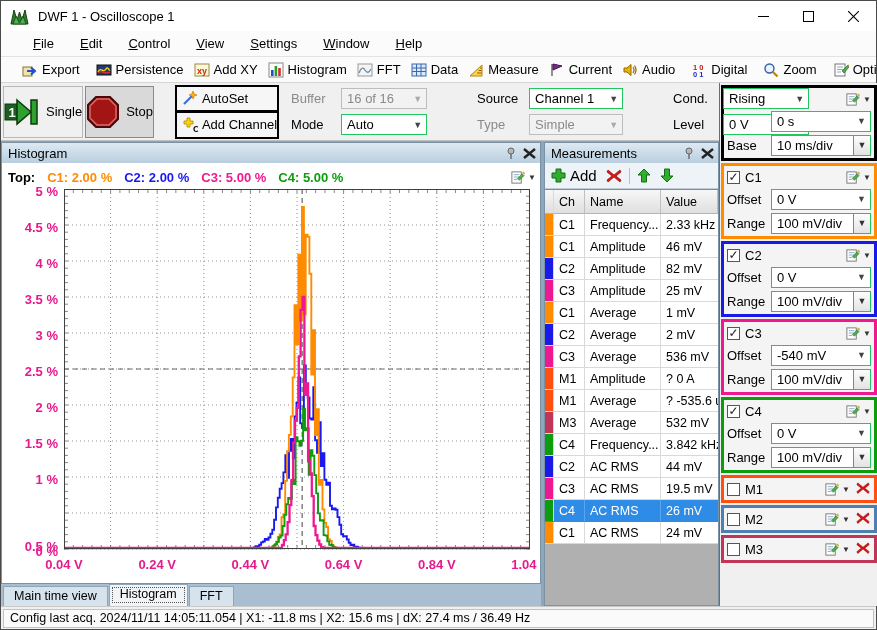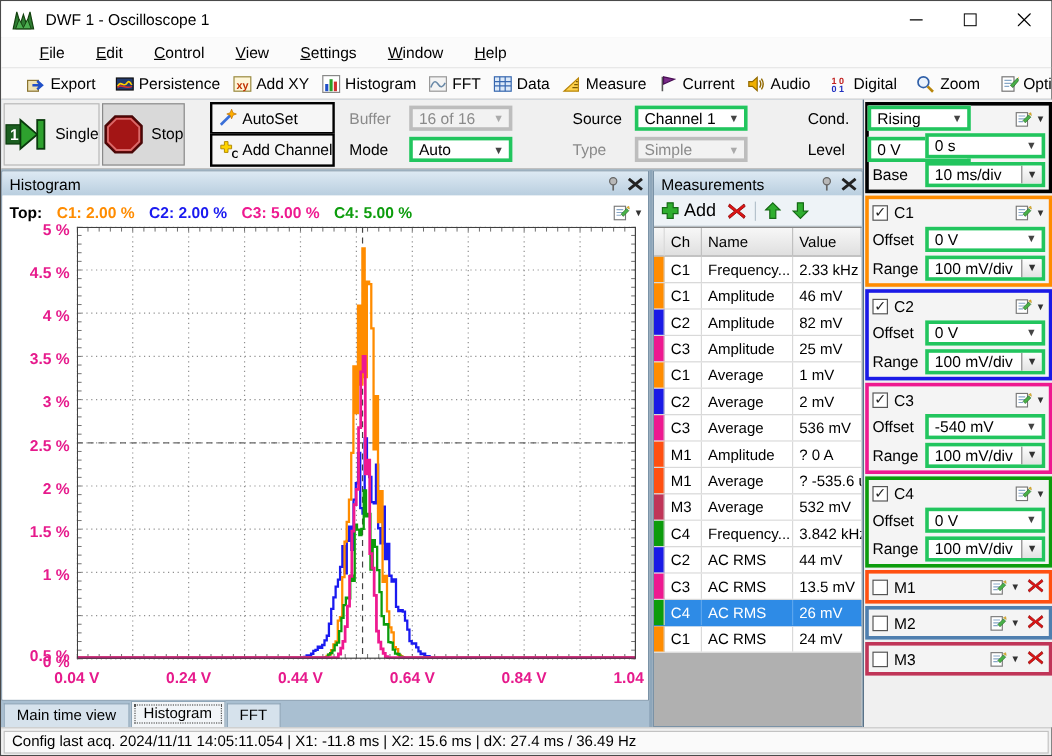--- a/index.html
+++ b/index.html
@@ -33,21 +33,21 @@
   .controlrow { height: 58px; background: #f0f0f0; display: flex; align-items: center; padding: 2px; gap: 2px; flex: none; border-bottom: 1px solid #c0c0c0; }
   .bigbtn { width: 93px; height: 52px; background: #f0f0f0; border: 1px solid #b8b8b8; display: flex; align-items: center; justify-content: center; gap: 6px; font-size: 13px; }
   .bigbtn.pressed { background: #d9d9d9; border: 1px solid #8a8a8a; }
   .autoset-group { width: 112px; height: 54px; display: flex; flex-direction: column; margin-left: 19px; }
   .ag-btn { flex: 1; border: 2px solid #000; background: #f6f6f6; display: flex; align-items: center; padding-left: 5px; gap: 4px; font-size: 13px; white-space: nowrap; }
   .ag-btn + .ag-btn { margin-top: -1px; }
   .fieldgroup { display: grid; grid-template-columns: 46px 86px; gap: 5px 4px; align-items: center; padding: 0 6px; margin-left: 30px; }
   .fieldgroup.wide { grid-template-columns: 48px 94px; }
   .fld-label { font-size: 13px; }
   .fld-label.dim { color: #8a8a8a; }
-  .combo { height: 21px; background: #fff; border: 3px solid #22c55e; display: flex; align-items: center; padding-left: 5px; font-size: 13px; position: relative; white-space: nowrap; overflow: hidden; }
+  .combo { height: 21px; background: #fff; border: 1px solid #22c55e; display: flex; align-items: center; padding-left: 5px; font-size: 13px; position: relative; white-space: nowrap; overflow: hidden; }
   .combo .caret { margin-left: auto; padding-right: 4px; color: #444; font-size: 9px; flex: none; }
   .combo.disabled { background: #f2f2f2; border-color: #bdbdbd; color: #8a8a8a; }
   .combo.disabled .caret { color: #aaa; }
   .ctrl-sep { width: 1px; height: 50px; background: #c4c4c4; margin: 0 2px; }
 
   
   .left-main { flex: 1; display: flex; min-height: 0; gap: 3px; padding-top: 1px; }
   .hist-col { width: 540px; display: flex; flex-direction: column; flex: none; }
   .panel { background: #fff; border: 1px solid #7a92a6; display: flex; flex-direction: column; }
   .panel-header { height: 20px; background: linear-gradient(#dde9f3, #b9cedf); display: flex; align-items: center; padding: 0 4px 0 6px; font-size: 13px; flex: none; gap: 6px; }
@@ -757,21 +757,21 @@
               <div class="mrow">
                 <span class="c-chip" style="background:#1a1ae6"></span>
                 <span class="mcell c-ch">C2</span>
                 <span class="mcell c-name">AC RMS</span>
                 <span class="mcell c-val">44 mV</span>
               </div>
               <div class="mrow">
                 <span class="c-chip" style="background:#ee1990"></span>
                 <span class="mcell c-ch">C3</span>
                 <span class="mcell c-name">AC RMS</span>
-                <span class="mcell c-val">13.5 mV</span>
+                <span class="mcell c-val">19.5 mV</span>
               </div>
               <div class="mrow selected">
                 <span class="c-chip" style="background:#0c9c0c"></span>
                 <span class="mcell c-ch">C4</span>
                 <span class="mcell c-name">AC RMS</span>
                 <span class="mcell c-val">26 mV</span>
               </div>
               <div class="mrow">
                 <span class="c-chip" style="background:#ff8c00"></span>
                 <span class="mcell c-ch">C1</span>

